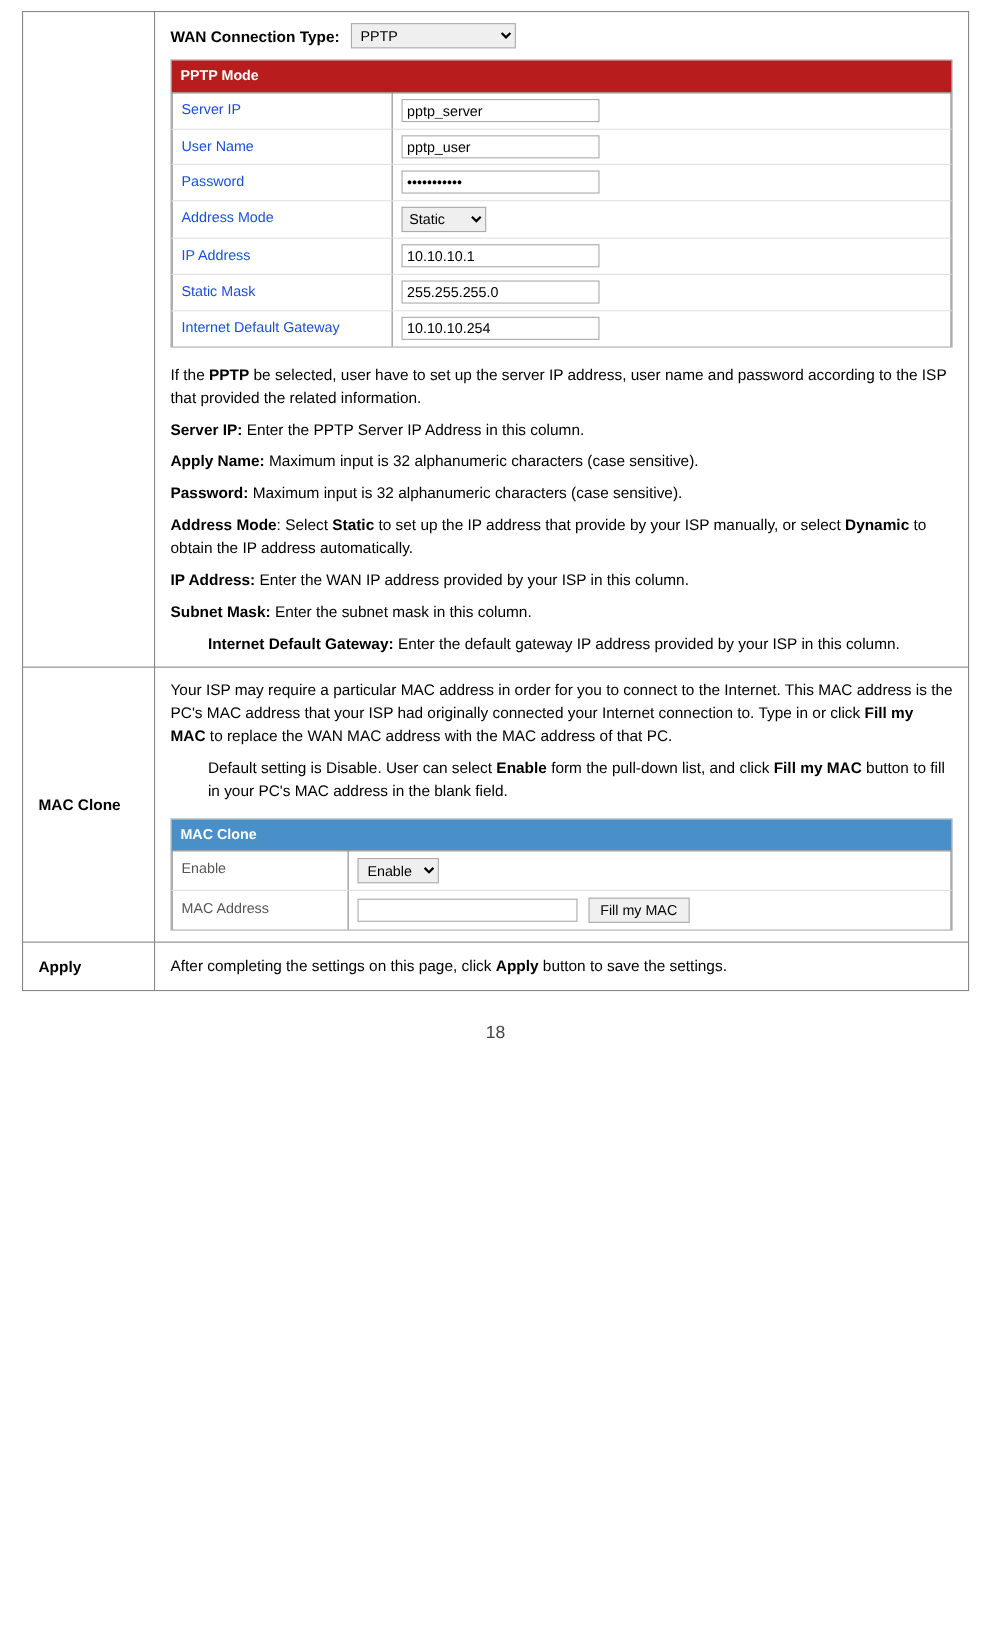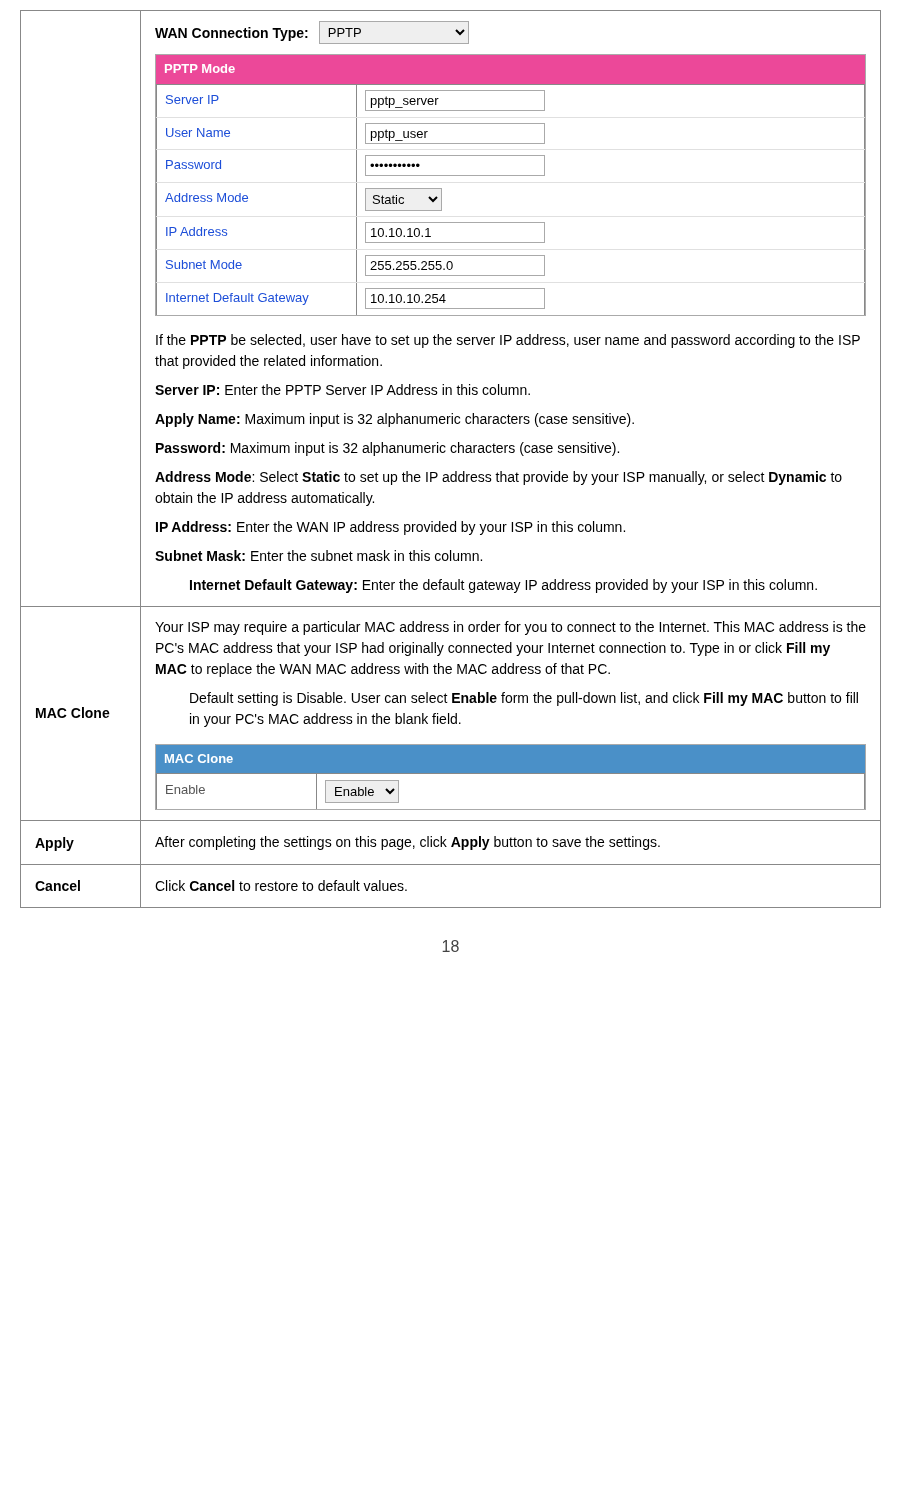--- a/index.html
+++ b/index.html
@@ -44,21 +44,21 @@
     }
 
     
     .pptp-outer {
       border: 1px solid #aaa;
       width: 100%;
       margin-bottom: 14px;
     }
 
     .pptp-header {
-      background: #ec4899;
+      background: #b91c1c;
       color: #fff;
       font-weight: bold;
       padding: 4px 8px;
       font-size: 13px;
     }
 
     .pptp-form-table {
       width: 100%;
       border-collapse: collapse;
     }
@@ -240,21 +240,21 @@
                 </select>
               </td>
             </tr>
             <tr>
               <td class="label-col">IP Address</td>
               <td>
                 <input type="text" value="10.10.10.1" style="">
               </td>
             </tr>
             <tr>
-              <td class="label-col">Subnet Mode</td>
+              <td class="label-col">Static Mask</td>
               <td>
                 <input type="text" value="255.255.255.0" style="">
               </td>
             </tr>
             <tr>
               <td class="label-col">Internet Default Gateway</td>
               <td>
                 <input type="text" value="10.10.10.254" style="">
               </td>
             </tr>
@@ -291,38 +291,39 @@
             <tbody>
                   <tr>
               <td class="label-col">Enable</td>
               <td>
                 <select>
                   <option>Enable</option>
                   <option>Disable</option>
                 </select>
               </td>
             </tr>
+            <tr>
+              <td class="label-col">MAC Address</td>
+              <td>
+                <input type="text" value="" style="">
+                <button class="fill-mac-btn">Fill my MAC</button>
+              </td>
+            </tr>
           </tbody>
               </table>
         </div>
 
       </td>
     </tr>
 
     <tr>
       <td class="left-cell">Apply</td>
       <td class="right-cell">
         <p>After completing the settings on this page, click <b>Apply</b> button to save the settings.</p>
       </td>
     </tr>
 
-    <tr>
-      <td class="left-cell">Cancel</td>
-      <td class="right-cell">
-        <p>Click <b>Cancel</b> to restore to default values.</p>
-      </td>
-    </tr>
 
   </tbody>
     </table>
 
   <div class="page-num">18</div>
 </div>
 
 </body></html>

